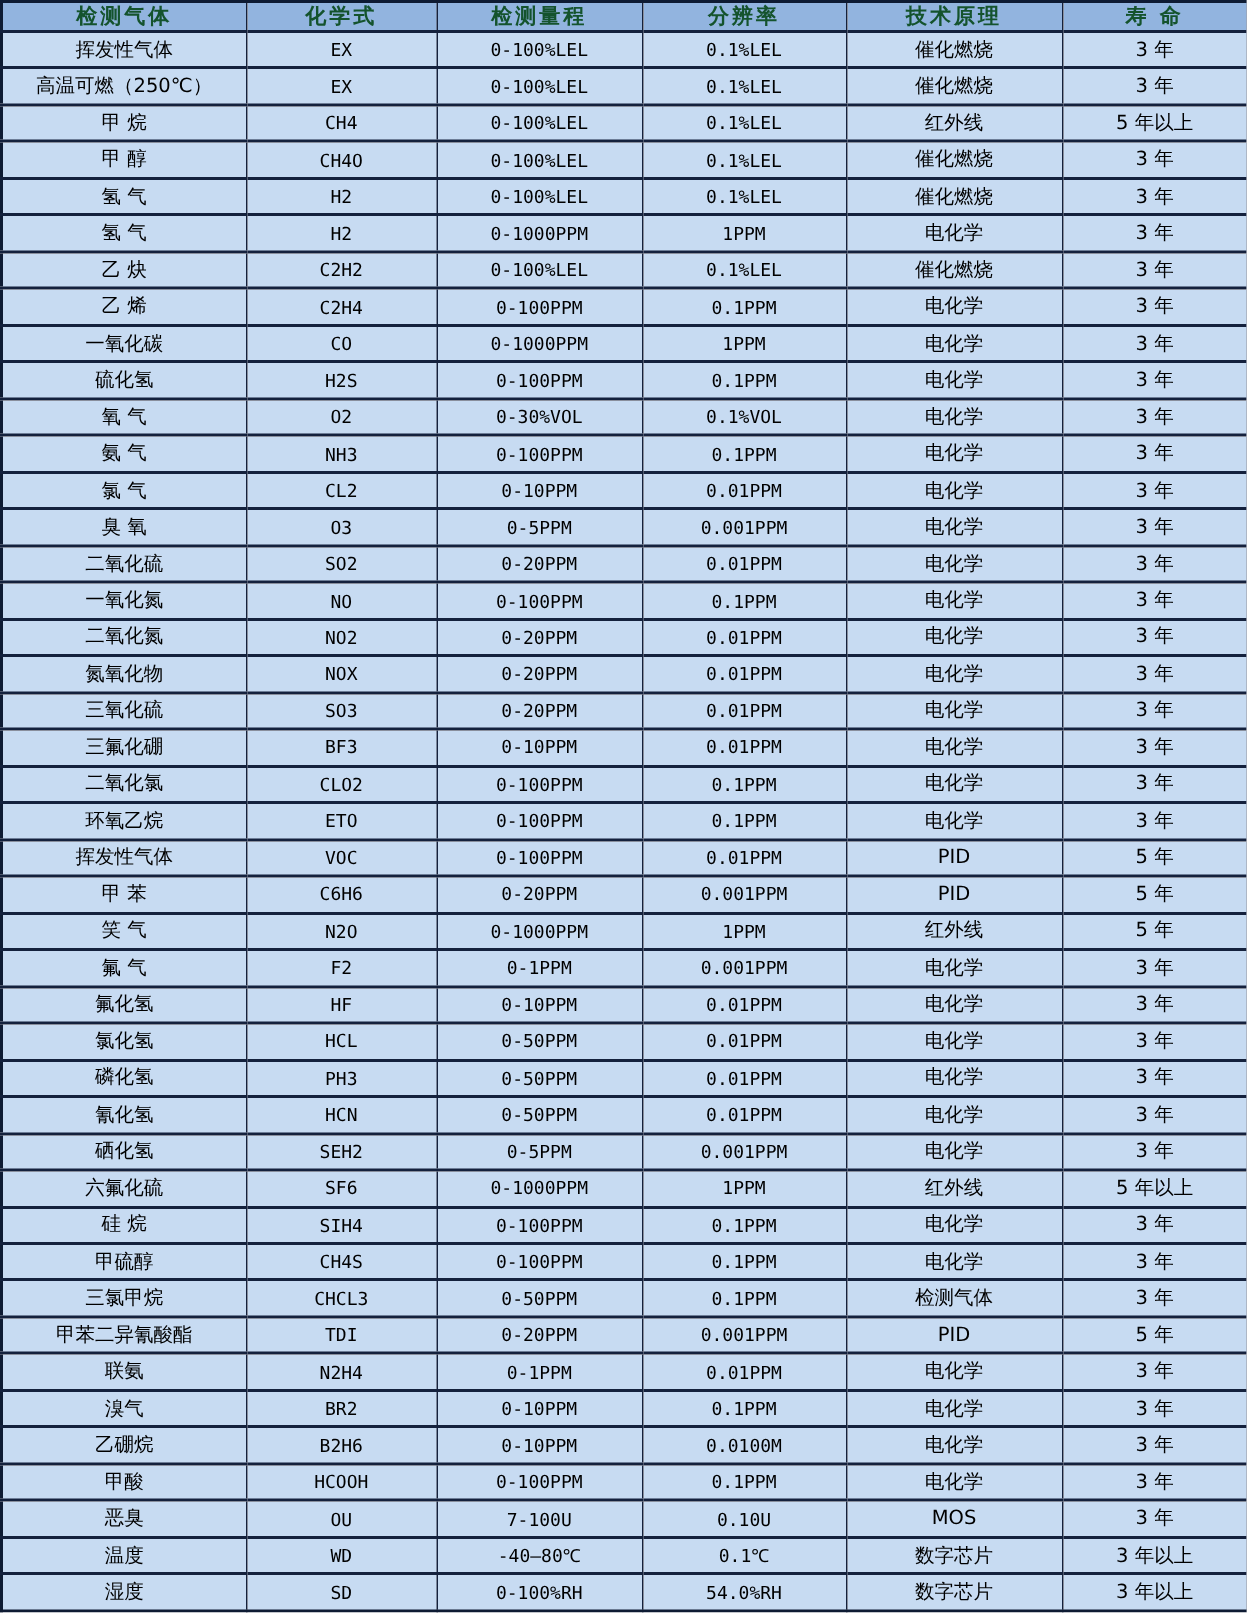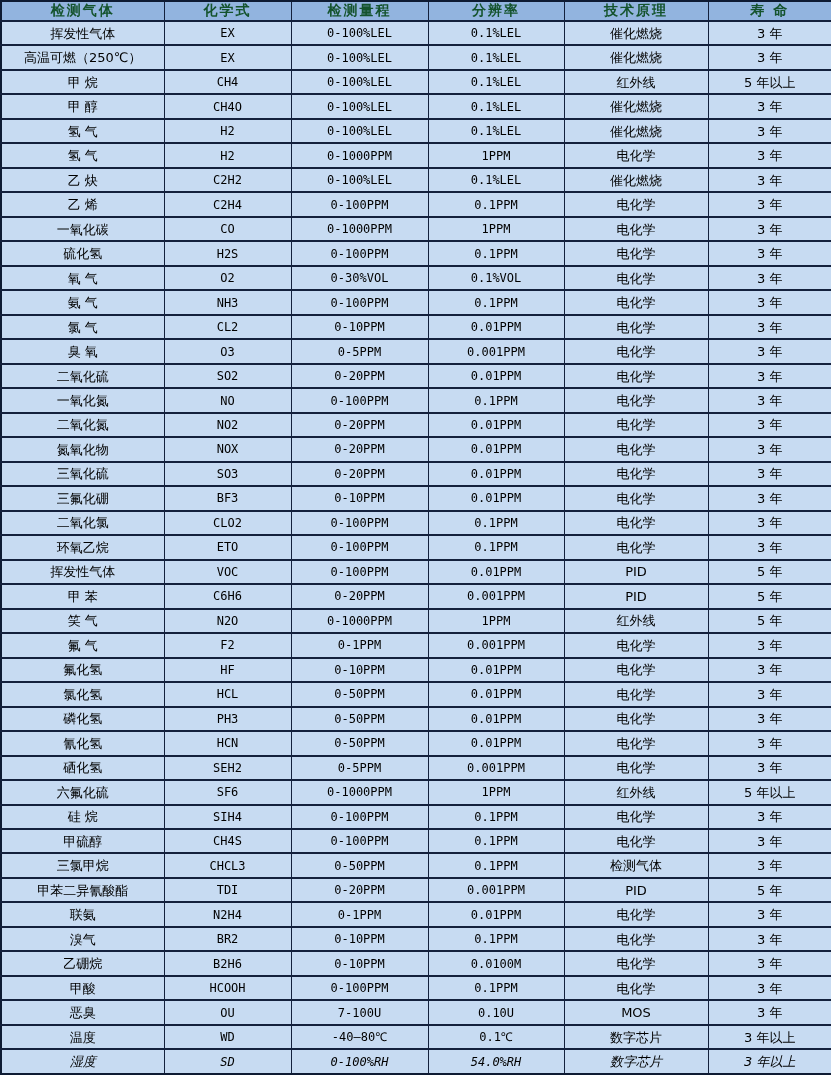--- a/index.html
+++ b/index.html
@@ -51,21 +51,21 @@
     vertical-align: middle;
     padding: 0 2px;
     border-left: 1px solid #14213D;
     border-right: 1px solid #14213D;
     border-top: 1px solid #EFF5FC;
     border-bottom: 2px solid #14213D;
     white-space: nowrap;
     overflow: hidden;
     line-height: 1;
   }
-  .spec-table tr:last-child td { border-bottom: none; font-style: italic; }
+  .spec-table tr:last-child td { border-bottom: none; }
   .spec-table td.mono {
     font-family: "DejaVu Sans Mono", monospace;
     font-size: 12px;
   }
 </style>
 </head>
 <body>
 
 <div class="page">
   <table class="spec-table">

